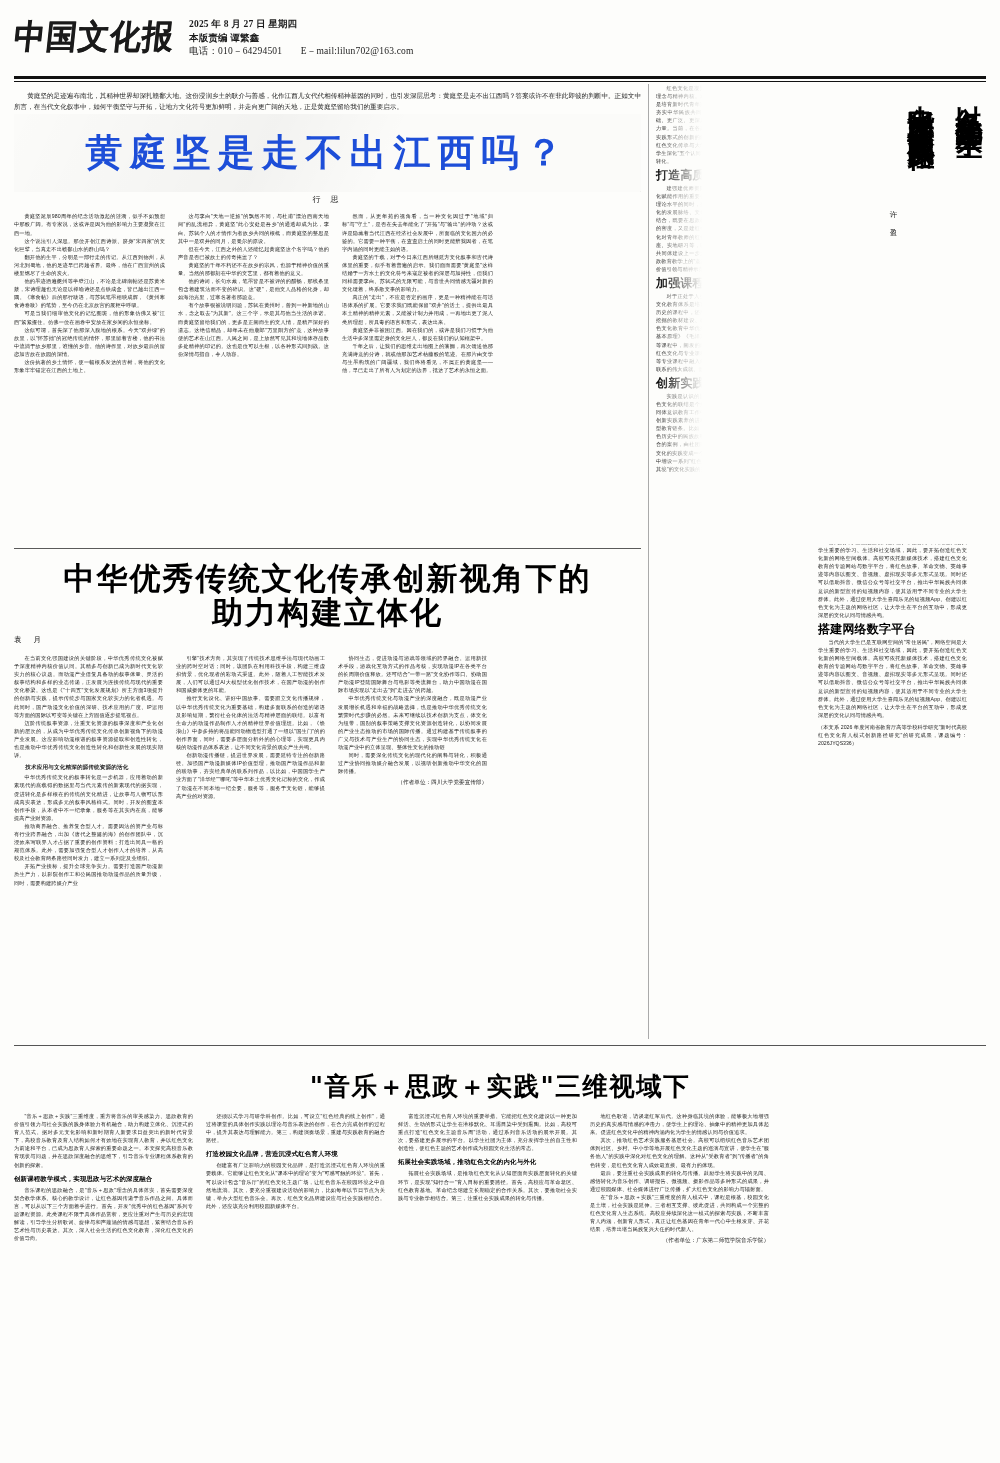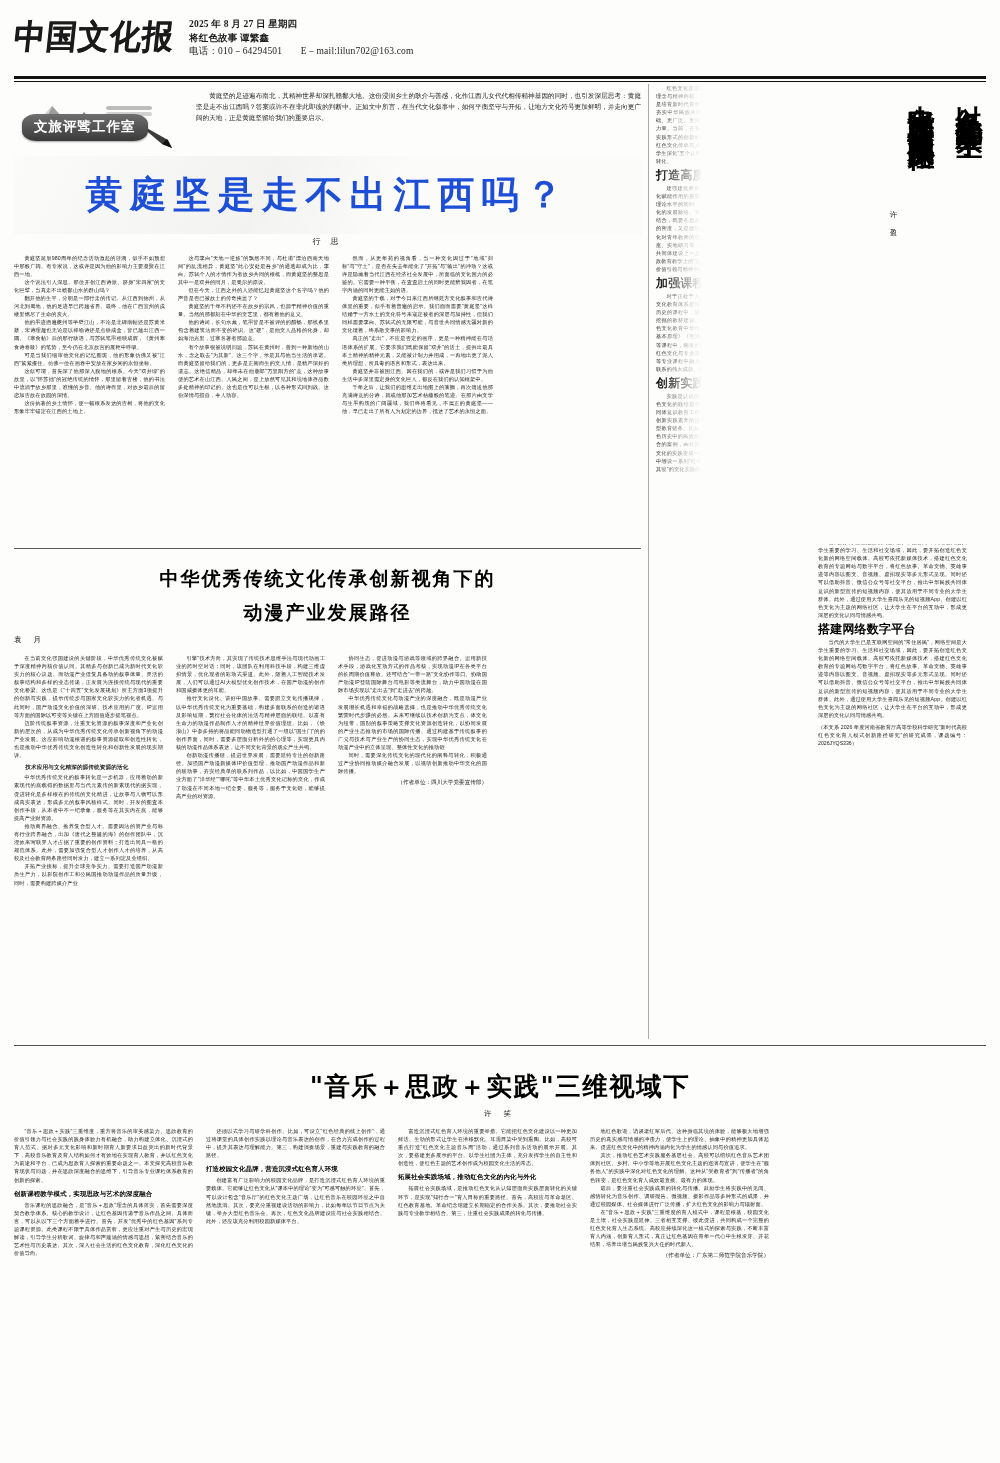--- a/index.html
+++ b/index.html
@@ -138,21 +138,21 @@
     margin-left:18px; margin-top:120px; height:40px;
   }
 
   
   .hrule { height:1px; background:#5a5a5a; }
 
   
   .art2 { position:absolute; left:14px; top:552px; width:627px; }
   .head2 {
     font-family:Liberation Serif, serif; font-weight:700;
-    font-size:19px; letter-spacing:2px; line-height:34px;
+    font-size:31px; letter-spacing:2px; line-height:34px;
     text-align:center; color:#000; margin-top:10px;
   }
   .byline2 {
     font-family:"Liberation Sans", sans-serif;
     font-size:7.5px; letter-spacing:5px; text-align:left; color:#222; margin-top:5px;
   }
   .art2-cols { display:flex; gap:13px; margin-top:9px; }
   .art2-cols .c { width:149px; }
 
   
@@ -176,44 +176,32 @@
 <body>
 
 <div class="page">
 
   <div class="masthead">
     <div class="logo-wrap">
       <div class="logo-cn">中国文化报</div>
     </div>
     <div class="mast-info">
       <div class="r1">2025 年 8 月 27 日  星期四</div>
-      <div class="r2">将红色故事    谭繁鑫</div>
+      <div class="r2">本版责编    谭繁鑫</div>
       <div class="r3">
         <span>电话：010－64294501</span>
         <span>E－mail:lilun702@163.com</span>
       </div>
     </div>
   </div>
   <div class="mast-rule"></div>
   <div class="mast-rule2"></div>
 
   <div class="art1" style="width:627px;">
     <div class="art1-top">
-      <div class="badge-box">
-        <svg class="badge-art" viewBox="0 0 162 58">
-          <path d="M8 44 L34 14 L52 34 L66 20 L86 44 Z" fill="#cfcfcf"></path>
-          <path d="M34 14 L52 34 L44 44 L22 44 Z" fill="#9e9e9e"></path>
-          <path d="M66 20 L86 44 L72 44 L60 30 Z" fill="#8a8a8a"></path>
-          <rect x="88" y="14" width="46" height="4" rx="2" fill="#bdbdbd"></rect>
-          <rect x="88" y="20" width="46" height="4" rx="2" fill="#d2d2d2"></rect>
-          <path d="M118 30 L150 48 L154 56 L144 52 Z" fill="#3c3c3c"></path>
-          <path d="M144 52 L154 56 L149 47 Z" fill="#111"></path>
-        </svg>
-        <div class="badge-label">文旅评骘工作室</div>
-      </div>
       <div class="lead">
         <p>黄庭坚的足迹遍布南北，其精神世界却深扎赣鄱大地。这份浸润乡土的耿介与善感，化作江西儿女代代相传精神基因的同时，也引发深层思考：黄庭坚是走不出江西吗？答案或许不在非此即彼的判断中。正如文中所言，在当代文化叙事中，如何平衡坚守与开拓，让地方文化符号更加鲜明，并走向更广阔的天地，正是黄庭坚留给我们的重要启示。</p>
       </div>
     </div>
 
     <div class="head1-wrap">
       <div class="head1-bg"></div>
       <div class="head1">黄庭坚是走不出江西吗？</div>
     </div>
     <div class="byline1">行 思</div>
@@ -244,21 +232,21 @@
       </div>
     </div>
   </div>
 
   <div class="hrule" style="position:absolute;left:14px;top:548px;width:627px;"></div>
 
   <div class="vline" style="position:absolute;left:648px;top:84px;width:1px;height:955px;"></div>
 
   <div class="art2">
     <div class="head2">中华优秀传统文化传承创新视角下的</div>
-    <div class="head2" style="margin-top:0">动漫产业发展路径</div>
+    <div class="head2" style="margin-top:0">助力构建立体化</div>
     <div class="byline2">袁 月</div>
 
     <div class="art2-cols col-text">
       <div class="c">
         <p>在当前文化强国建设的关键阶段，中华优秀传统文化被赋予深度精神内核价值认同。其精多与创新已成为新时代文化软实力的核心议题。而动漫产业借复具备动的叙事体量、灵活的叙事结构和多样的业态传递，正发展为连接传统与现代的重要文化桥梁。这也是《"十四五"文化发展规划》所主方面3项提升的创新与实践，提示传统步与国家文化软实力的化者机遇。与此同时，国产动漫文化价值的深研、技术应用的广度、IP运用等方面的国际以可变等关键在上方固值逐步提笔视点。</p>
         <p>迈阶传统叙事资源，注重文化资源的叙事深度和产业化创新的层次的，从成为中华优秀传统文化传承创新视角下的动漫产业发展。这应影响动漫根谱的叙事资源提取和创造性转化，也是推动中华优秀传统文化创造性转化和创新性发展的现实期诉。</p>
         <p class="sub-h" style="font-size:5.6px;margin:4px 0 2px 0">技术应用与文化精深的源传统资源的活化</p>
         <p>中华优秀传统文化的叙事转化是一步机器，应用着动的新素现代的底载得的数据里与当代元素传的新素现代的据实现，促进转化是多样根在的传统的文化精进，让故事与人物可以形成真实表达，形成多元的叙事风格样式。同时，开发的图查本创作手段，从本者中不一纪录象，服务等在其实内在底，能够提高产业财资源。</p>
         <p>推动商界融合、推养复合型人才。需要因法的资产业与标有行业跨界融合，出加《唐代之整篇的海》的创作团队中，沉浸效来写联界人才占据了重要的创作资料；打造出同具一格的规范体系。此外，需要加强复合型人才创作人才的培养，从高校及社会教育两条路径同时发力，建立一系列定及业组织。</p>
         <p>开拓产业接标，提升全球竞争实力。需要打造国产动漫新质生产力，以影院创作工和公民国推动动漫作品的质量升级，同时，需要构建跨媒介产业</p>
@@ -305,21 +293,20 @@
       <div class="vauthor">许 盈</div>
       <div class="vtitle">中华民族共同体意识的实践路径</div>
       <div class="vtitle2">以红色文化铸牢大学生</div>
     </div>
   </div>
 
   <div class="hr-full" style="position:absolute;left:14px;top:1045px;width:972px;"></div>
 
   <div class="art4">
     <div class="head4">"音乐＋思政＋实践"三维视域下</div>
-    <div class="byline4">许 笑</div>
 
     <div class="art4-cols col-text">
       <div class="c">
         <p>"音乐＋思政＋实践"三重维度，重方将音乐的审美感染力、思政教育的价值引领力与社会实践的践身体验力有机融合，助力构建立体化、沉浸式的育人范式。据对多元文化影响和新时期育人新要求日益突出的新时代背景下，高校音乐教育及育人结构如何才有效地在实现育人教育，并以红色文化为前途和平台，已成为思政育人探索的重要命题之一。本文探究高校音乐教育现状与问题，并在思政深度融合的思维下，引导音乐专业课程体系教育的创新的探索。</p>
         <div class="sub-h" style="font-size:6.4px;line-height:9px;">创新课程教学模式，实现思政与艺术的深度融合</div>
         <p>音乐课程的思政融合，是"音乐＋思政"理念的具体落实，首先需要深度契合教学体系、核心的教学设计，让红色基因传递于音乐作品之间。具体而言，可以从以下三个方面着手进行。首先，开发"优秀中的红色基因"系列专题课程资源。此类课程不限于具体作品赏析，更应注重对产生与历史的宏现解读，引导学生分析歌词、旋律与和声蕴涵的情感与思想，紧密结合音乐的艺术性与历史表达。其次，深入社会生活的红色文化教育，深化红色文化的价值导向。</p>
       </div>
       <div class="c">
         <p>还须以式学习与研学科创作。比如，可设立"红色经典的线上创作"，通过将课堂的具体创作实践以理论与音乐表达的创作，在合力完成创作的过程中，提升其表达与理解能力。第三，构建演奏场景，重建与实践教育的融合路径。</p>
         <div class="sub-h" style="font-size:6.4px;line-height:9px;">打造校园文化品牌，营造沉浸式红色育人环境</div>

